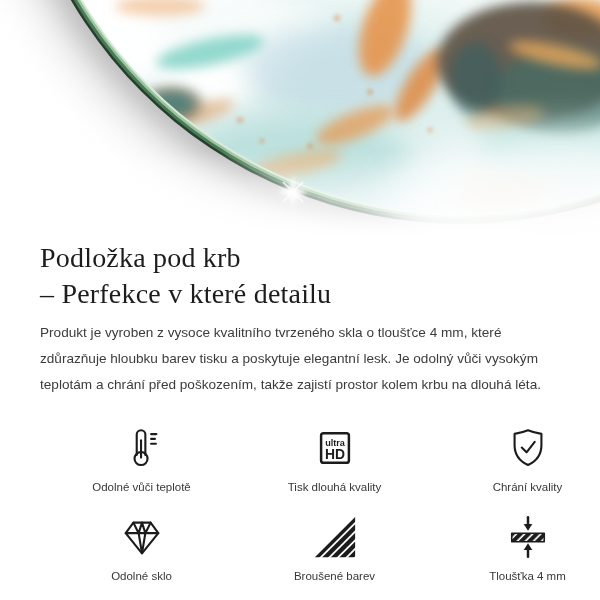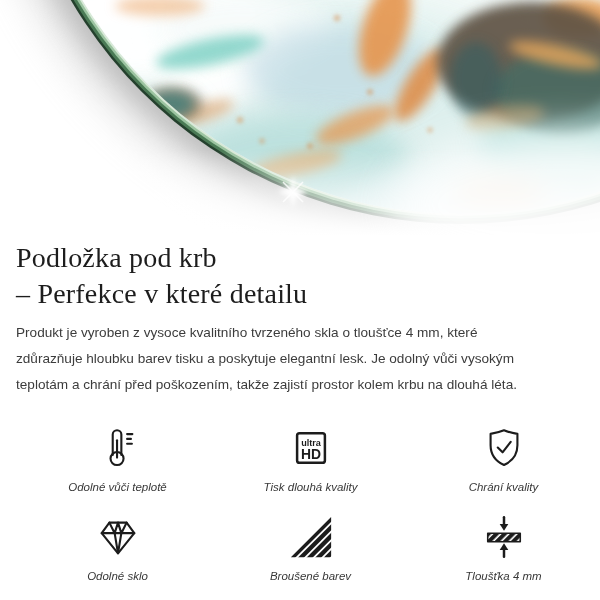--- a/index.html
+++ b/index.html
@@ -2,21 +2,21 @@
 <html><head>
 <meta charset="utf-8">
 <style>
   * { margin:0; padding:0; box-sizing:border-box; }
   html,body { width:600px; height:600px; background:#ffffff; overflow:hidden; }
   body { font-family:"Liberation Sans", sans-serif; color:#1e1e1e; }
 
   .hero { position:relative; width:600px; height:236px; background:#fff; }
   .hero svg { display:block; }
 
-  .content { padding:0 16px; }
+  .content { padding:0 40px; }
 
   .page-title {
     font-family:"Liberation Serif", serif;
     font-weight:400;
     font-size:28px;
     line-height:36px;
     color:#1d1d1d;
     margin-top:4px;
     letter-spacing:0.2px;
   }
@@ -48,21 +48,20 @@
     display:flex;
     align-items:center;
     justify-content:center;
   }
   .feature .label {
     margin-top:9px;
     font-size:11.5px;
     color:#383838;
     text-align:center;
     white-space:nowrap;
-    font-style:italic;
   }
   .icon-svg { stroke:#1c1c1c; fill:none; stroke-width:2.2; stroke-linecap:round; stroke-linejoin:round; }
   .icon-svg .filled { fill:#1c1c1c; stroke:none; }
   .icon-svg text { stroke:none; fill:#1c1c1c; font-family:"Liberation Sans", sans-serif; }
 </style>
 </head>
 <body>
 
 <div class="page">
 

